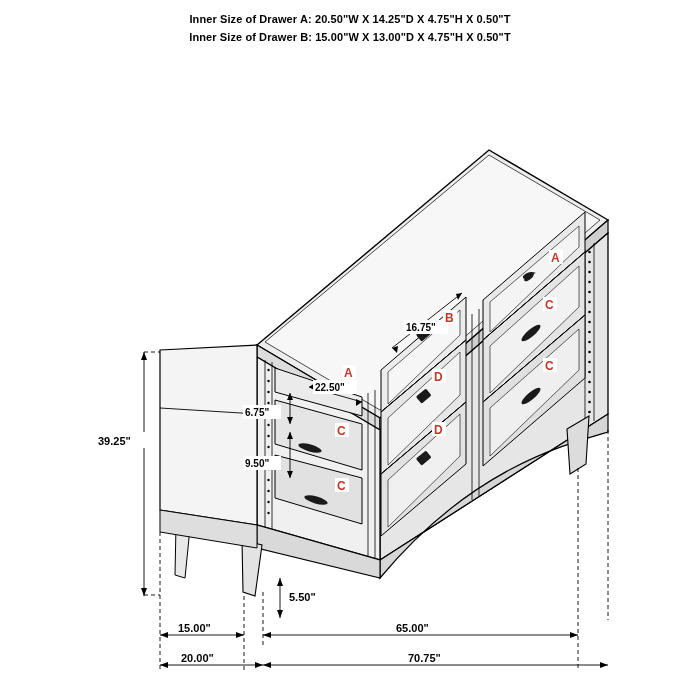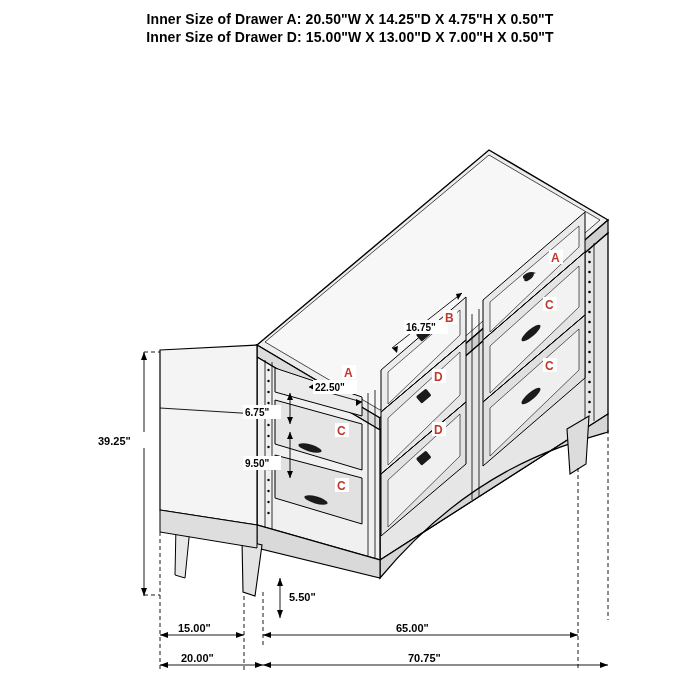--- a/index.html
+++ b/index.html
@@ -16,21 +16,21 @@
     overflow: hidden;
   }
   .spec-list {
     position: absolute;
     top: 10px;
     left: 0;
     width: 700px;
     text-align: center;
   }
   .spec-line {
-    font-size: 14px;
+    font-size: 11px;
     font-weight: bold;
     color: #000000;
     line-height: 18px;
     letter-spacing: 0.1px;
     white-space: nowrap;
   }
   svg.figure {
     position: absolute;
     top: 0;
     left: 0;
@@ -57,21 +57,21 @@
     stroke: none;
   }
 </style>
 </head>
 <body>
 
 <div id="page">
 
   <div class="spec-list">
     <div class="spec-line">Inner Size of Drawer A: 20.50"W X 14.25"D X 4.75"H X 0.50"T</div>
-    <div class="spec-line">Inner Size of Drawer D: 15.00"W X 13.00"D X 7.00"H X 0.50"T</div>
+    <div class="spec-line">Inner Size of Drawer B: 15.00"W X 13.00"D X 4.75"H X 0.50"T</div>
   </div>
 
   <svg class="figure" viewBox="0 0 700 700">
 
     <g>
 
       <polygon points="257,345 489,150 608,220 380,418" fill="#ededed" stroke="#000000" stroke-width="1.4"></polygon>
       <polygon points="265,342 489,155 600,220 380,410" fill="#f7f7f7" stroke="#000000" stroke-width="0.7"></polygon>
 
       <polygon points="257,345 380,418 380,430 257,357" fill="#dcdcdc" stroke="#000000" stroke-width="1.2"></polygon>

